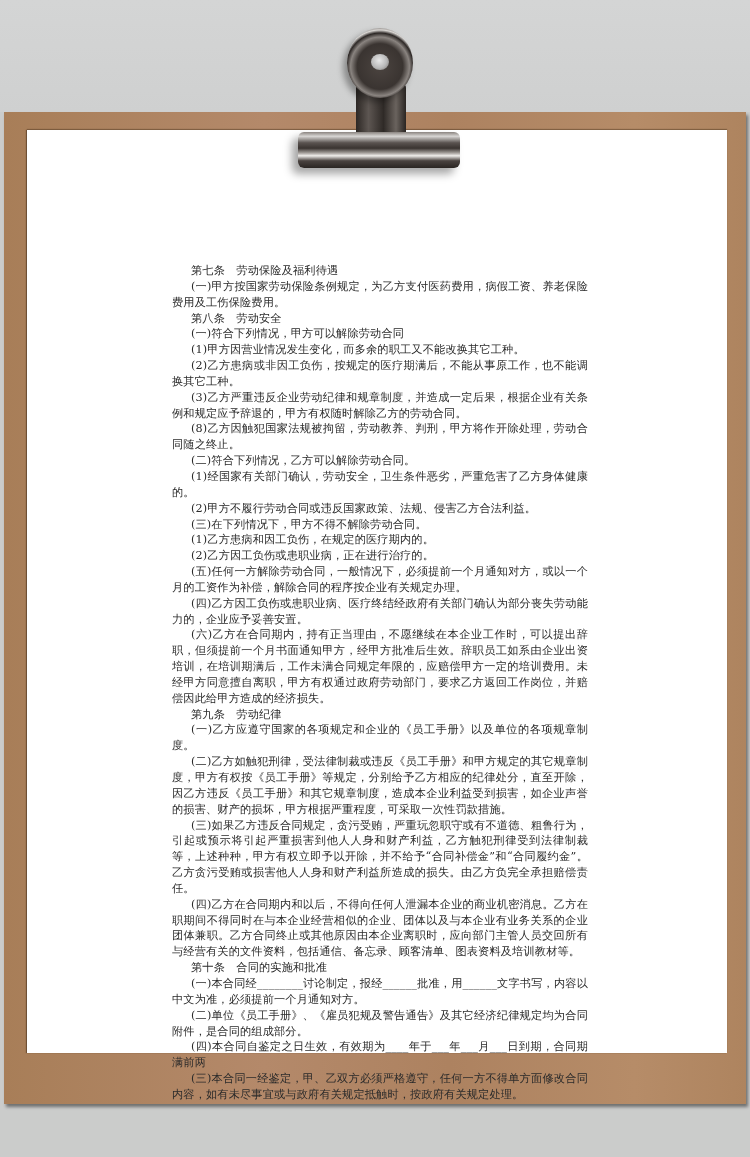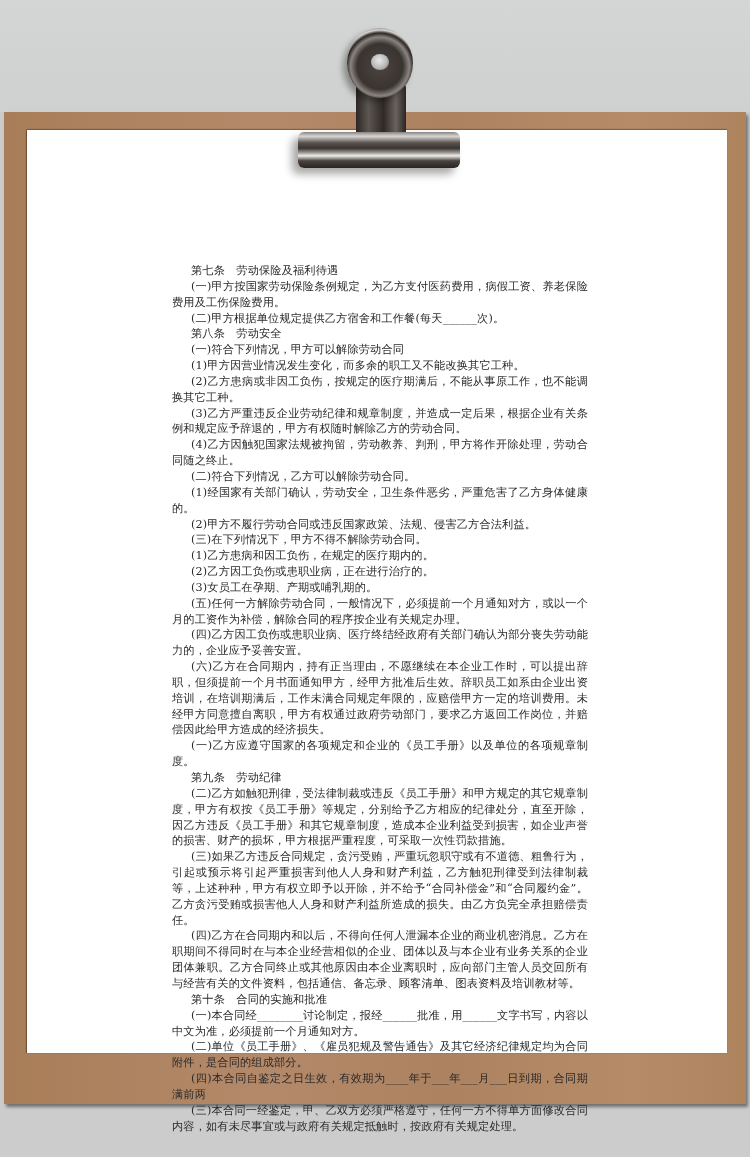--- a/index.html
+++ b/index.html
@@ -26,39 +26,37 @@
   <div class="stem"></div>
   <div class="ring">
     <div class="hole"></div>
   </div>
   <div class="bar"></div>
 </div>
 
 <div class="text">
   <p class="p">第七条　劳动保险及福利待遇</p>
   <p class="p">(一)甲方按国家劳动保险条例规定，为乙方支付医药费用，病假工资、养老保险费用及工伤保险费用。</p>
-  <p class="p">(二)甲方根据单位规定提供乙方宿舍和工作餐(每天______次)。</p>
   <p class="p">第八条　劳动安全</p>
   <p class="p">(一)符合下列情况，甲方可以解除劳动合同</p>
   <p class="p">(1)甲方因营业情况发生变化，而多余的职工又不能改换其它工种。</p>
   <p class="p">(2)乙方患病或非因工负伤，按规定的医疗期满后，不能从事原工作，也不能调换其它工种。</p>
   <p class="p">(3)乙方严重违反企业劳动纪律和规章制度，并造成一定后果，根据企业有关条例和规定应予辞退的，甲方有权随时解除乙方的劳动合同。</p>
-  <p class="p">(4)乙方因触犯国家法规被拘留，劳动教养、判刑，甲方将作开除处理，劳动合同随之终止。</p>
+  <p class="p">(8)乙方因触犯国家法规被拘留，劳动教养、判刑，甲方将作开除处理，劳动合同随之终止。</p>
   <p class="p">(二)符合下列情况，乙方可以解除劳动合同。</p>
   <p class="p">(1)经国家有关部门确认，劳动安全，卫生条件恶劣，严重危害了乙方身体健康的。</p>
   <p class="p">(2)甲方不履行劳动合同或违反国家政策、法规、侵害乙方合法利益。</p>
   <p class="p">(三)在下列情况下，甲方不得不解除劳动合同。</p>
   <p class="p">(1)乙方患病和因工负伤，在规定的医疗期内的。</p>
   <p class="p">(2)乙方因工负伤或患职业病，正在进行治疗的。</p>
-  <p class="p">(3)女员工在孕期、产期或哺乳期的。</p>
   <p class="p">(五)任何一方解除劳动合同，一般情况下，必须提前一个月通知对方，或以一个月的工资作为补偿，解除合同的程序按企业有关规定办理。</p>
   <p class="p">(四)乙方因工负伤或患职业病、医疗终结经政府有关部门确认为部分丧失劳动能力的，企业应予妥善安置。</p>
   <p class="p">(六)乙方在合同期内，持有正当理由，不愿继续在本企业工作时，可以提出辞职，但须提前一个月书面通知甲方，经甲方批准后生效。辞职员工如系由企业出资培训，在培训期满后，工作未满合同规定年限的，应赔偿甲方一定的培训费用。未经甲方同意擅自离职，甲方有权通过政府劳动部门，要求乙方返回工作岗位，并赔偿因此给甲方造成的经济损失。</p>
+  <p class="p">第九条　劳动纪律</p>
   <p class="p">(一)乙方应遵守国家的各项规定和企业的《员工手册》以及单位的各项规章制度。</p>
-  <p class="p">第九条　劳动纪律</p>
   <p class="p">(二)乙方如触犯刑律，受法律制裁或违反《员工手册》和甲方规定的其它规章制度，甲方有权按《员工手册》等规定，分别给予乙方相应的纪律处分，直至开除，因乙方违反《员工手册》和其它规章制度，造成本企业利益受到损害，如企业声誉的损害、财产的损坏，甲方根据严重程度，可采取一次性罚款措施。</p>
   <p class="p">(三)如果乙方违反合同规定，贪污受贿，严重玩忽职守或有不道德、粗鲁行为，引起或预示将引起严重损害到他人人身和财产利益，乙方触犯刑律受到法律制裁等，上述种种，甲方有权立即予以开除，并不给予“合同补偿金”和“合同履约金”。乙方贪污受贿或损害他人人身和财产利益所造成的损失。由乙方负完全承担赔偿责任。</p>
   <p class="p">(四)乙方在合同期内和以后，不得向任何人泄漏本企业的商业机密消息。乙方在职期间不得同时在与本企业经营相似的企业、团体以及与本企业有业务关系的企业团体兼职。乙方合同终止或其他原因由本企业离职时，应向部门主管人员交回所有与经营有关的文件资料，包括通信、备忘录、顾客清单、图表资料及培训教材等。</p>
   <p class="p">第十条　合同的实施和批准</p>
   <p class="p">(一)本合同经________讨论制定，报经______批准，用______文字书写，内容以中文为准，必须提前一个月通知对方。</p>
   <p class="p">(二)单位《员工手册》、《雇员犯规及警告通告》及其它经济纪律规定均为合同附件，是合同的组成部分。</p>
   <p class="p">(四)本合同自鉴定之日生效，有效期为____年于___年___月___日到期，合同期满前两</p>
   <p class="p">(三)本合同一经鉴定，甲、乙双方必须严格遵守，任何一方不得单方面修改合同内容，如有未尽事宜或与政府有关规定抵触时，按政府有关规定处理。</p>
 </div>
 

